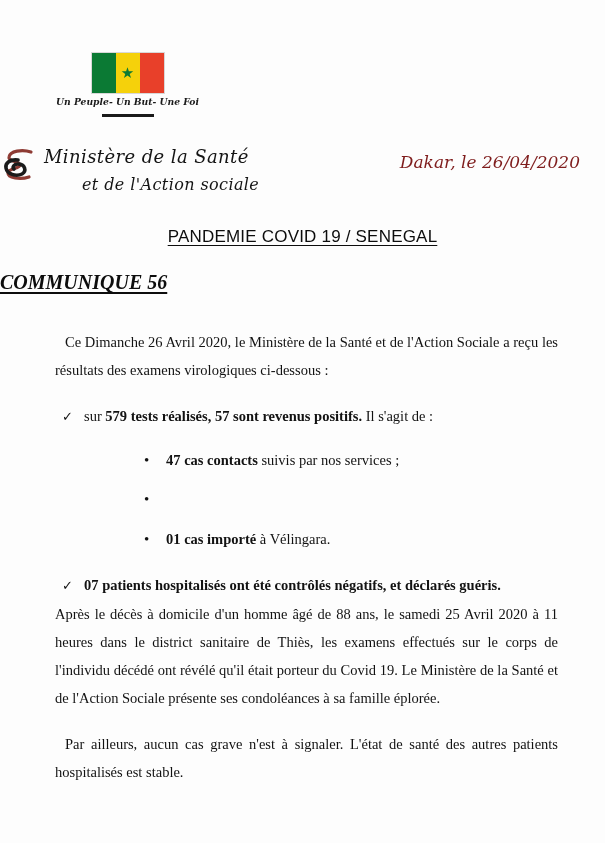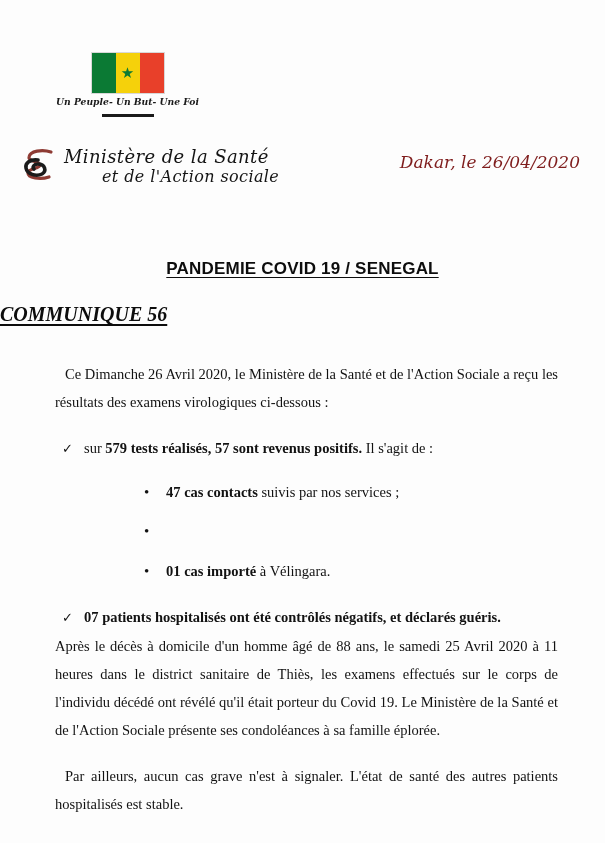--- a/index.html
+++ b/index.html
@@ -77,21 +77,21 @@
   }
   .rule {
     width: 52px;
     height: 2.5px;
     background: #1a1a1a;
     margin: 7px auto 0 auto;
   }
 
   .ministry {
     position: absolute;
-    left: 20px;
+    left: 0;
     top: 146px;
     width: 330px;
   }
   .ministry-row {
     display: flex;
     align-items: flex-start;
   }
   .ministry-logo {
     width: 42px;
     height: 34px;
@@ -105,45 +105,46 @@
   }
   .ministry-l1, .ministry-l2 {
     font-family: "DejaVu Serif", serif;
     font-style: italic;
     font-size: 18px;
     color: #141414;
     letter-spacing: 0.4px;
     white-space: nowrap;
   }
   .ministry-l2 {
+    margin-top: 8px;
     padding-left: 38px;
     font-size: 16px;
   }
 
   .date {
     position: absolute;
     right: 25px;
     top: 152px;
     font-family: "DejaVu Serif", serif;
     font-style: italic;
     font-size: 17px;
     color: #7f1d1d;
     white-space: nowrap;
   }
 
   
   .title-main {
     text-align: center;
     font-family: "Liberation Sans", sans-serif;
-    font-weight: bold;
+    font-weight: normal;
     font-size: 17px;
     letter-spacing: 0.2px;
     text-decoration: underline;
     text-underline-offset: 3px;
-    margin-top: 44px;
+    margin-top: 12px;
     color: #0d0d0d;
   }
   .title-sub {
     text-align: left;
     font-family: "Liberation Serif", serif;
     font-weight: bold;
     font-style: italic;
     font-size: 20px;
     text-decoration: underline;
     text-underline-offset: 3px;

